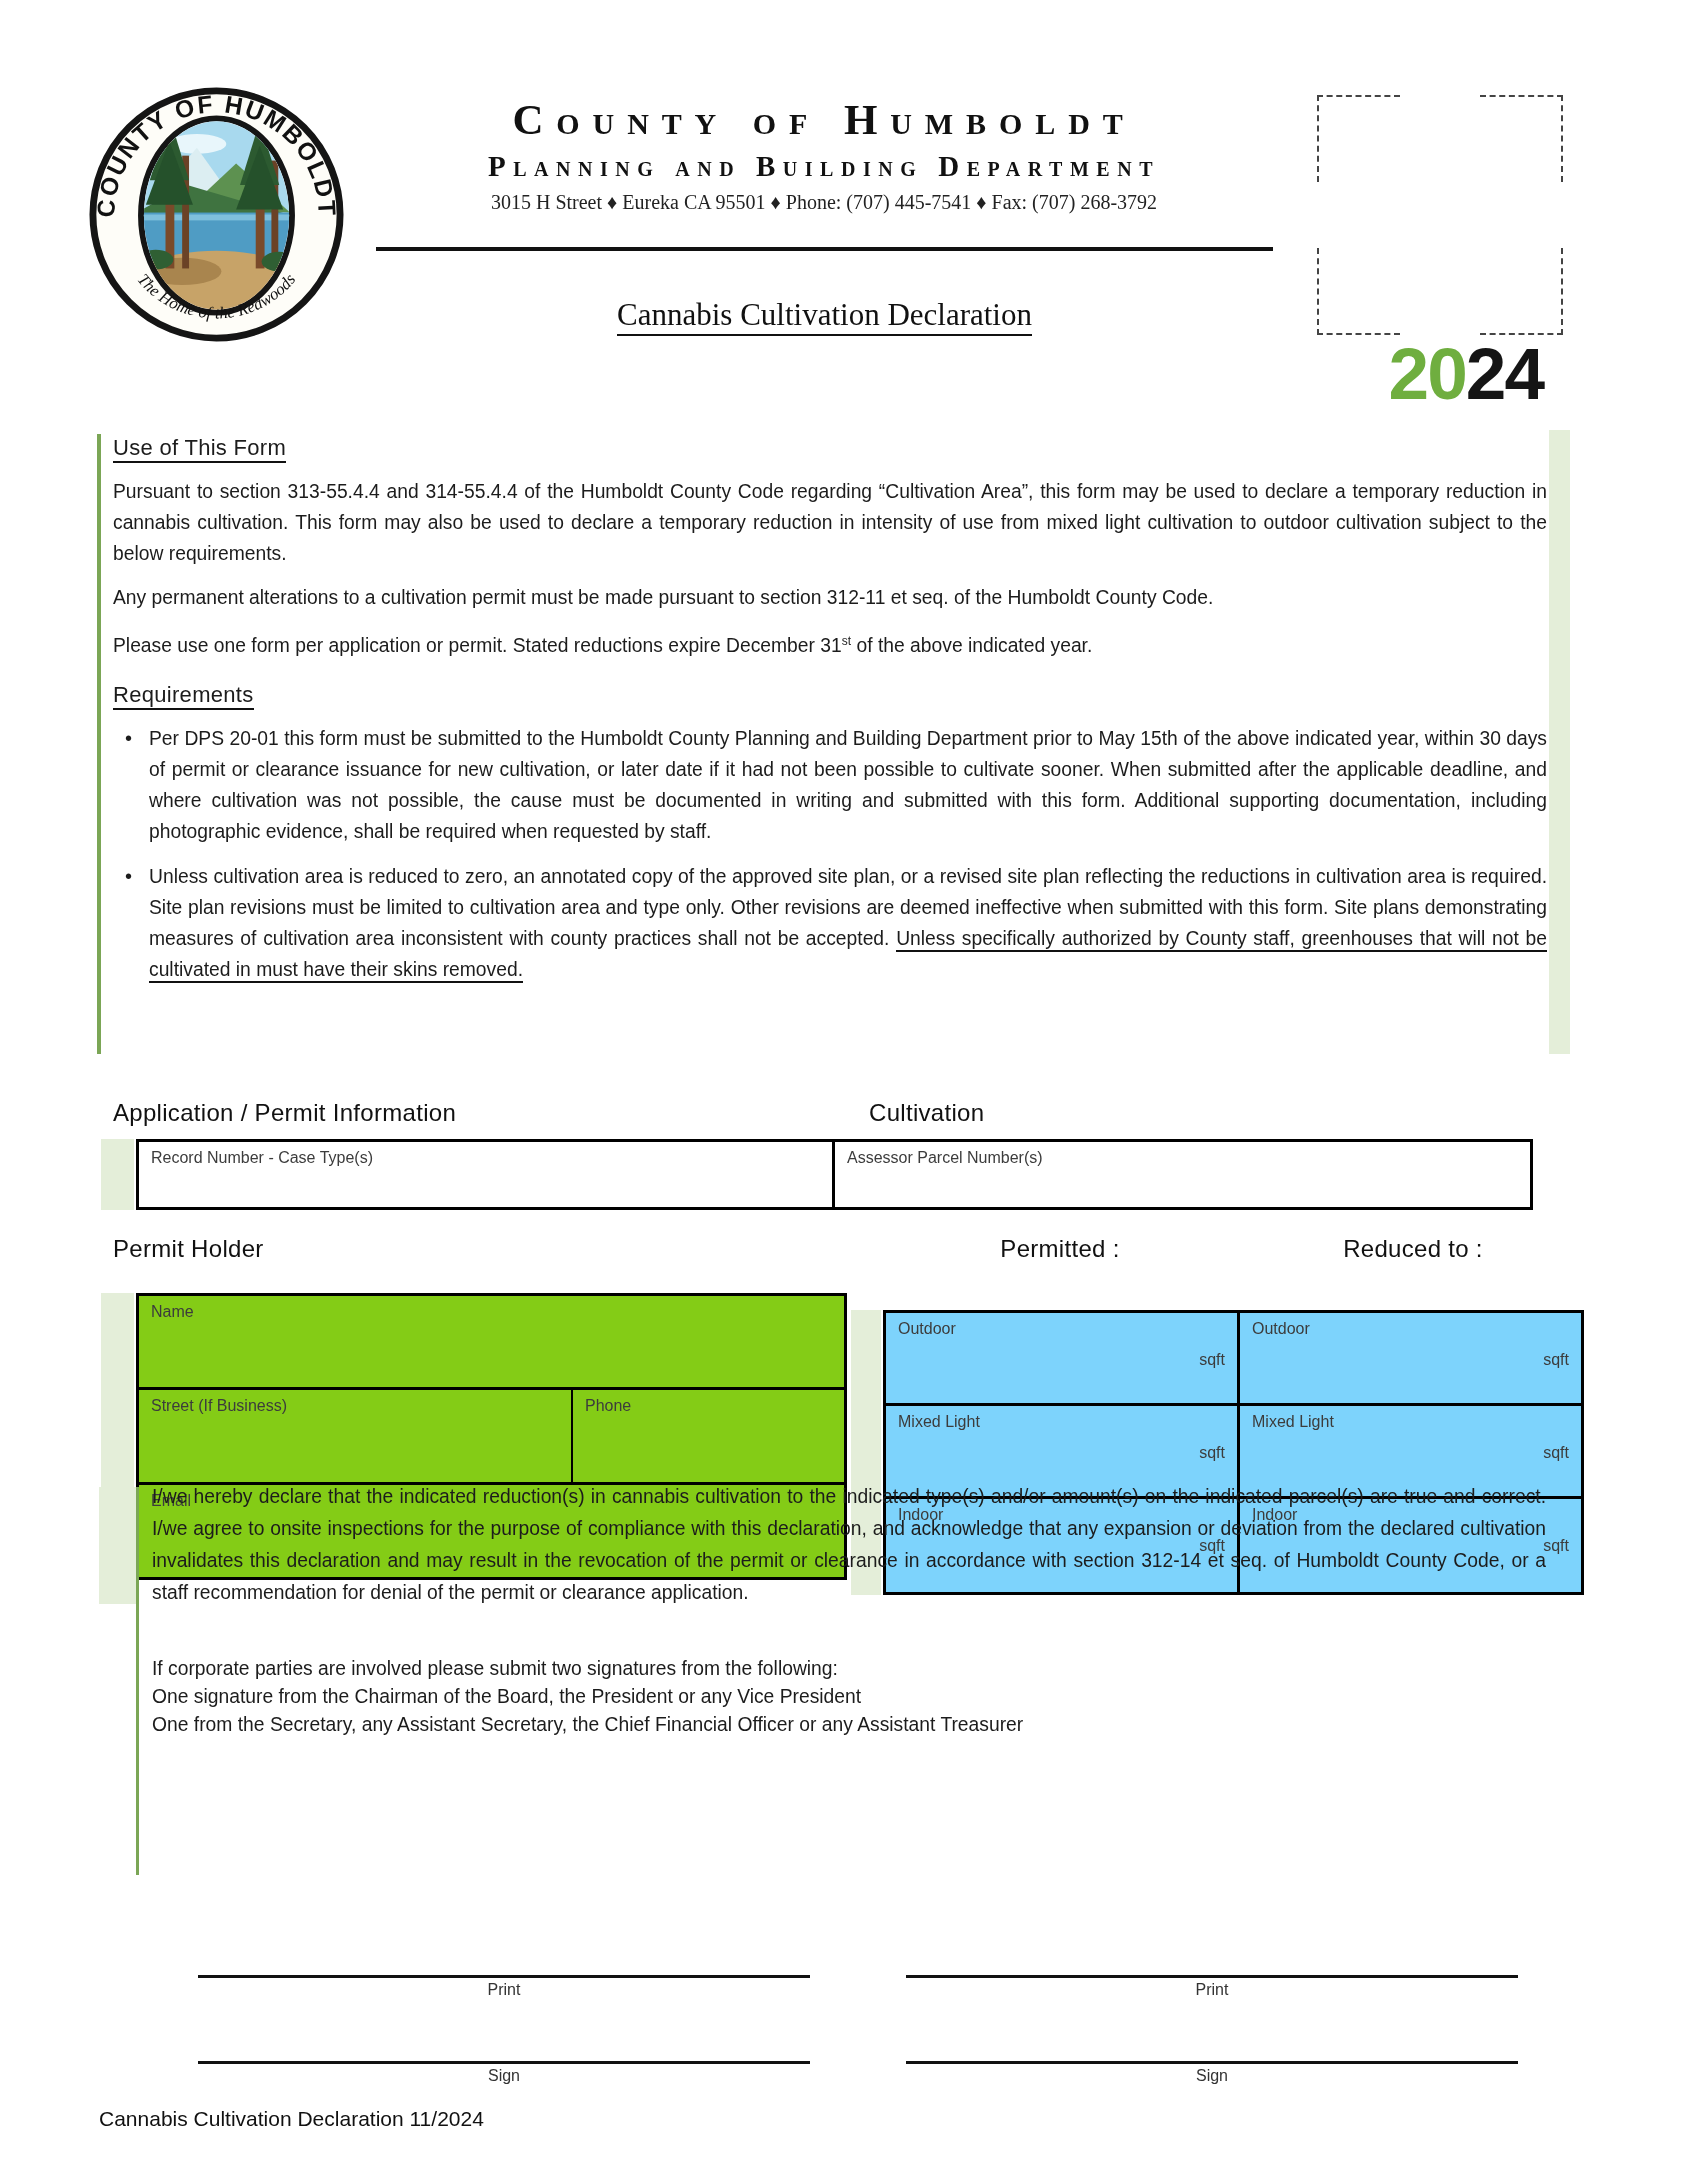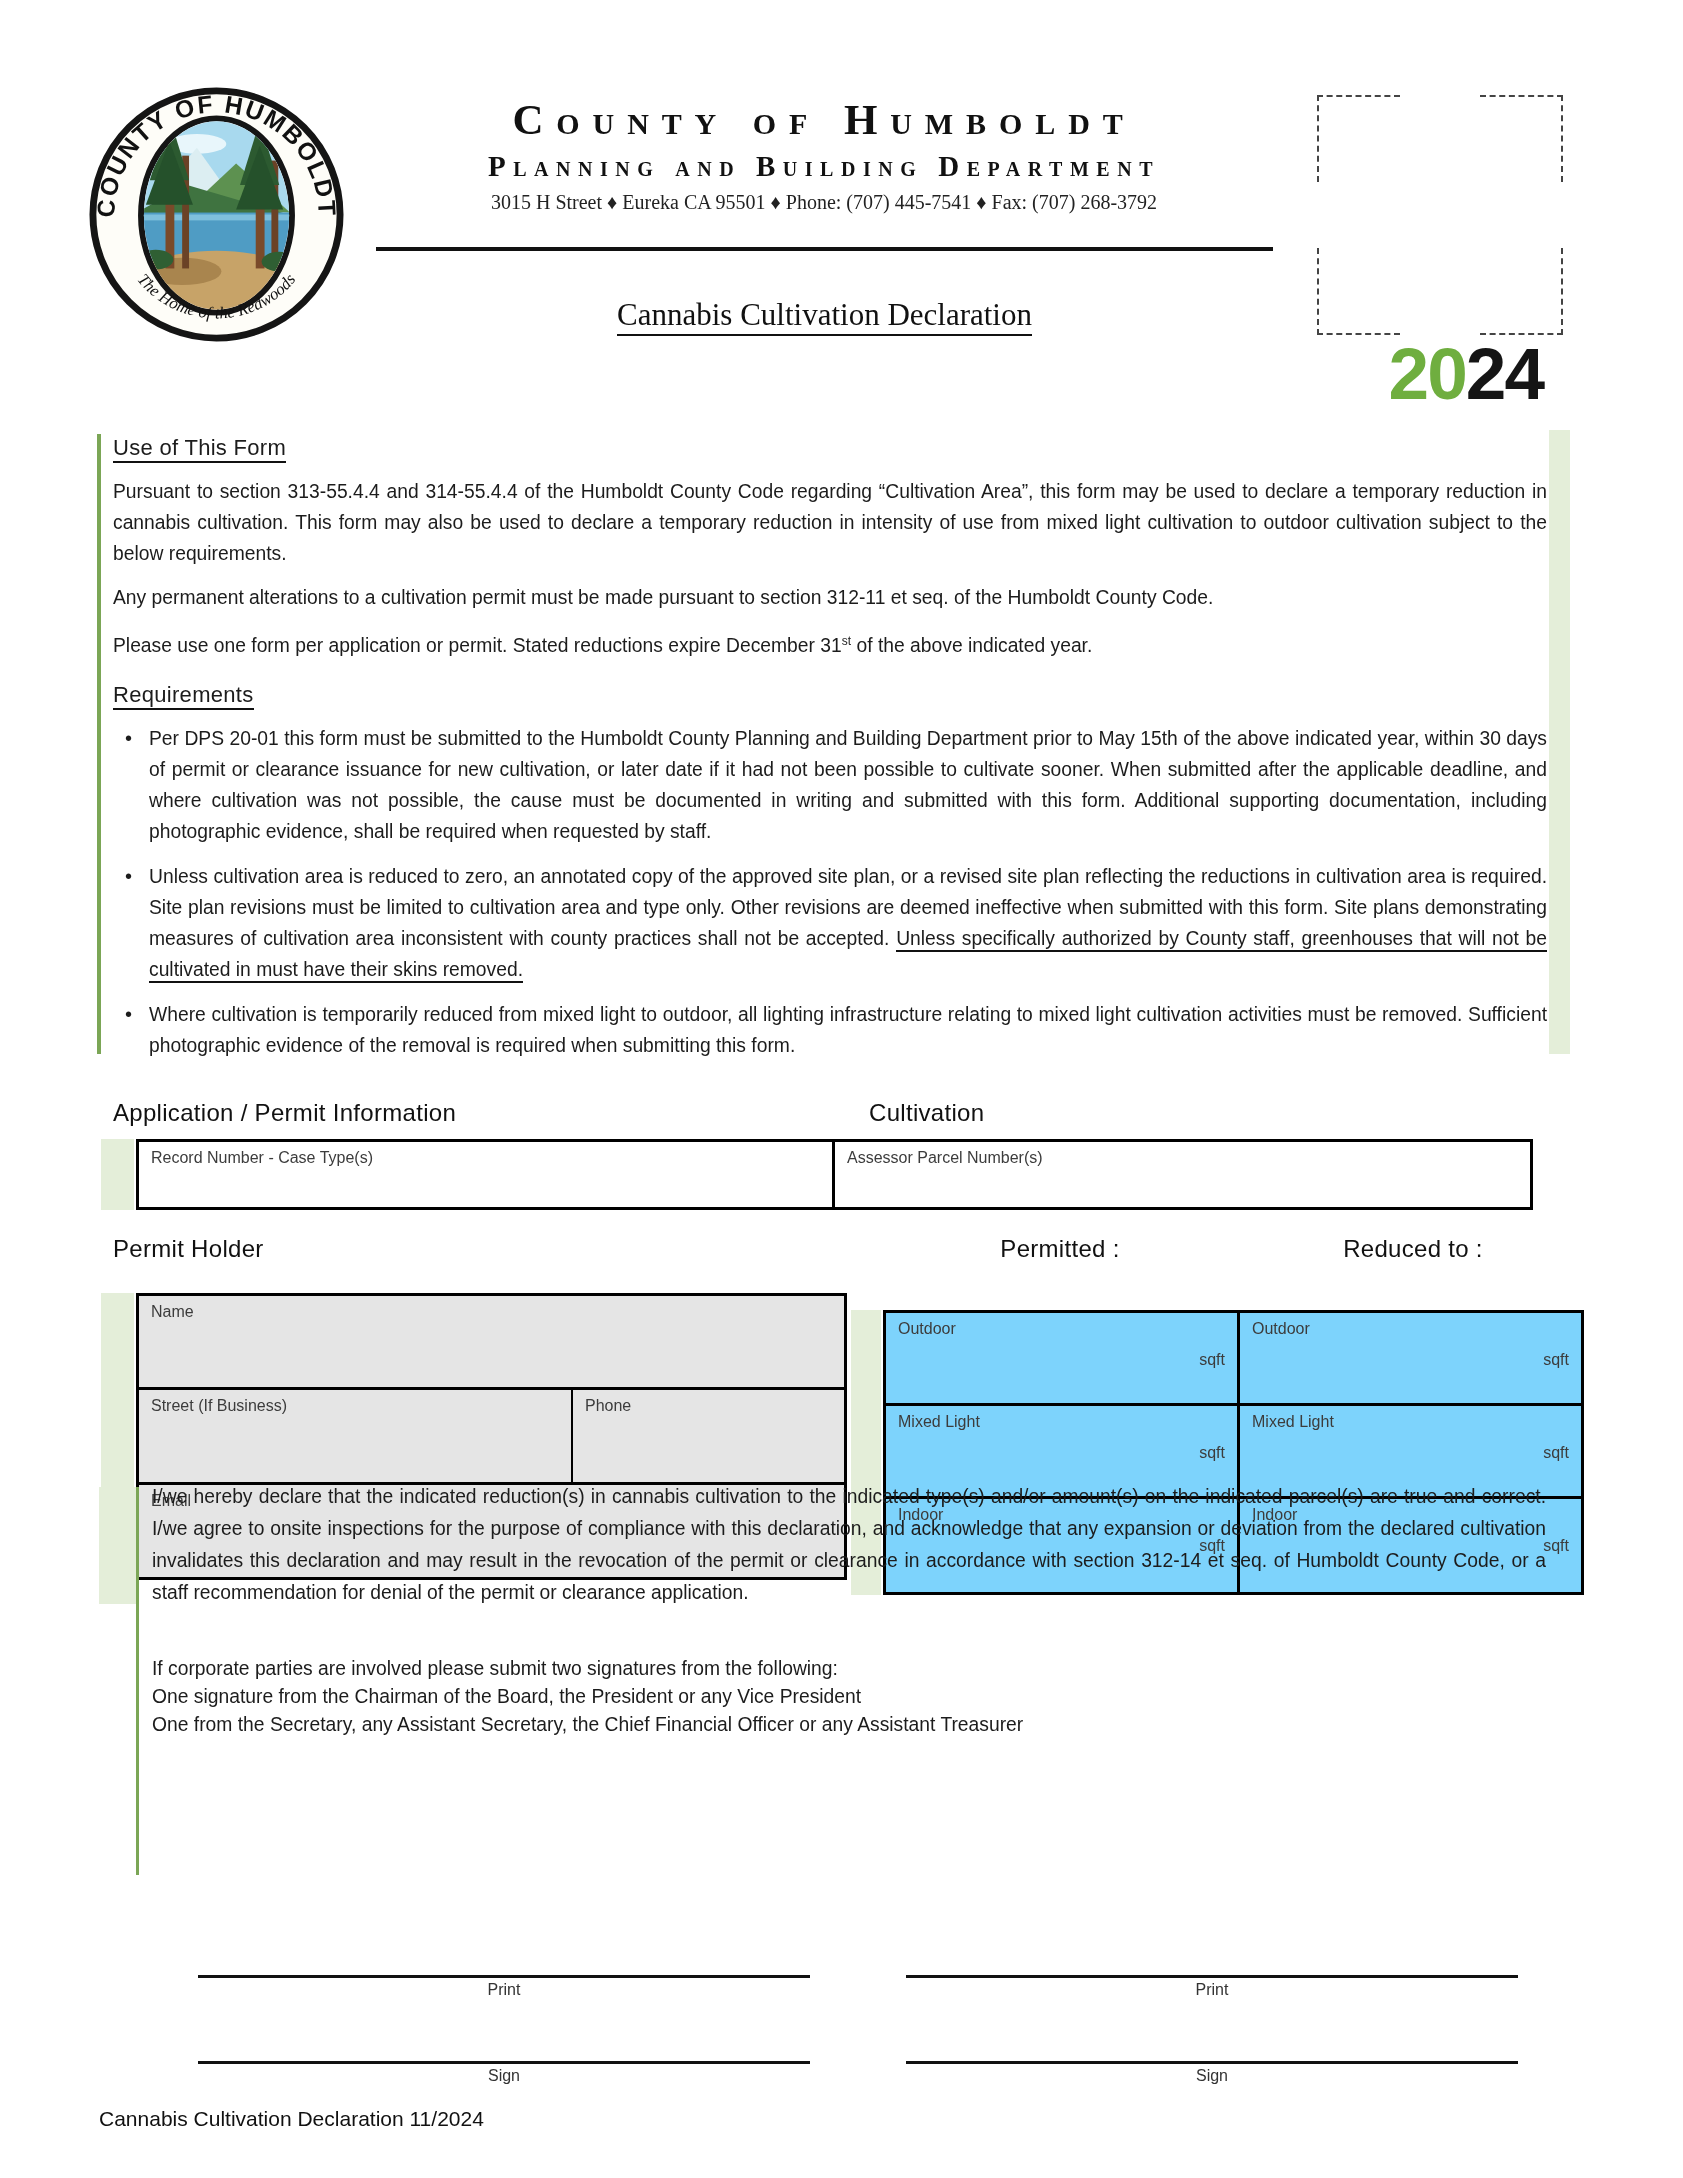--- a/index.html
+++ b/index.html
@@ -45,21 +45,21 @@
   .sections li::before{content:"•";position:absolute;left:12px;top:0;font-size:20px;}
   .u{border-bottom:2px solid #111;padding-bottom:1px;}
   sup{font-size:12px;}
 
   
   .form-heading{font-size:24px;letter-spacing:0.3px;color:#111;}
   .green-strip{background:#e4eed9;}
   .field-box{border:3px solid #000;background:#fff;}
   .field-label{font-size:16px;color:#3c3c3c;padding:7px 0 0 12px;}
 
-  .ph-table{left:136px;top:1293px;width:711px;height:287px;border:3px solid #000;box-sizing:border-box;background:#e5e5e5;}
+  .ph-table{left:136px;top:1293px;width:711px;height:287px;border:3px solid #000;box-sizing:border-box;background:#84cc16;}
   .ph-row{position:relative;box-sizing:border-box;}
   .ph-name{height:94px;border-bottom:3px solid #000;}
   .ph-mid{height:95px;border-bottom:3px solid #000;display:flex;}
   .ph-contact{width:434px;border-right:2px solid #000;box-sizing:border-box;}
   .ph-phone{flex:1;}
   .ph-email{height:89px;}
 
   .cult-table{left:883px;top:1310px;width:701px;height:285px;border:3px solid #000;box-sizing:border-box;
               display:grid;grid-template-columns:354px 1fr;grid-template-rows:1fr 1fr 1fr;background:#7dd3fc;}
   .cult-cell{position:relative;box-sizing:border-box;border-right:3px solid #000;border-bottom:3px solid #000;}
@@ -152,21 +152,20 @@
 
 <div class="abs sections">
   <div class="sec-heading"><span>Use of This Form</span></div>
   <p>Pursuant to section 313-55.4.4 and 314-55.4.4 of the Humboldt County Code regarding “Cultivation Area”, this form may be used to declare a temporary reduction in cannabis cultivation.  This form may also be used to declare a temporary reduction in intensity of use from mixed light cultivation to outdoor cultivation subject to the below requirements.</p>
   <p>Any permanent alterations to a cultivation permit must be made pursuant to section 312-11 et seq. of the Humboldt County Code.</p>
   <p><span>Please use one form per application or permit.  Stated reductions expire December 31</span><sup>st</sup><span> of the above indicated year.</span></p>
   <div class="sec-heading" style="margin-top:20px;"><span>Requirements</span></div>
   <ul>
     <li>Per DPS 20-01 this form must be submitted to the Humboldt County Planning and Building Department prior to May 15th of the above indicated year, within 30 days of permit or clearance issuance for new cultivation, or later date if it had not been possible to cultivate sooner.  When submitted after the applicable deadline, and where cultivation was not possible, the cause must be documented in writing and submitted with this form.  Additional supporting documentation, including photographic evidence, shall be required when requested by staff.</li>
     <li><span>Unless cultivation area is reduced to zero, an annotated copy of the approved site plan, or a revised site plan reflecting the reductions in cultivation area is required.  Site plan revisions must be limited to cultivation area and type only.  Other revisions are deemed ineffective when submitted with this form.  Site plans demonstrating measures of cultivation area inconsistent with county practices shall not be accepted. </span><span class="u">Unless specifically authorized by County staff, greenhouses that will not be cultivated in must have their skins removed.</span></li>
-    <li>Where cultivation is temporarily reduced from mixed light to outdoor, all lighting infrastructure relating to mixed light cultivation activities must be removed.  Sufficient photographic evidence of the removal is required when submitting this form.</li>
   </ul>
 </div>
 
 <div class="abs form-heading" style="left:113px;top:1099px;">Application / Permit Information</div>
 <div class="abs form-heading" style="left:869px;top:1099px;">Cultivation</div>
 
 <div class="abs green-strip" style="left:101px;top:1139px;width:33px;height:71px;"></div>
 <div class="abs field-box" style="left:136px;top:1139px;width:711px;height:71px;box-sizing:border-box;">
   <div class="field-label">Record Number  -  Case Type(s)</div>
 </div>

